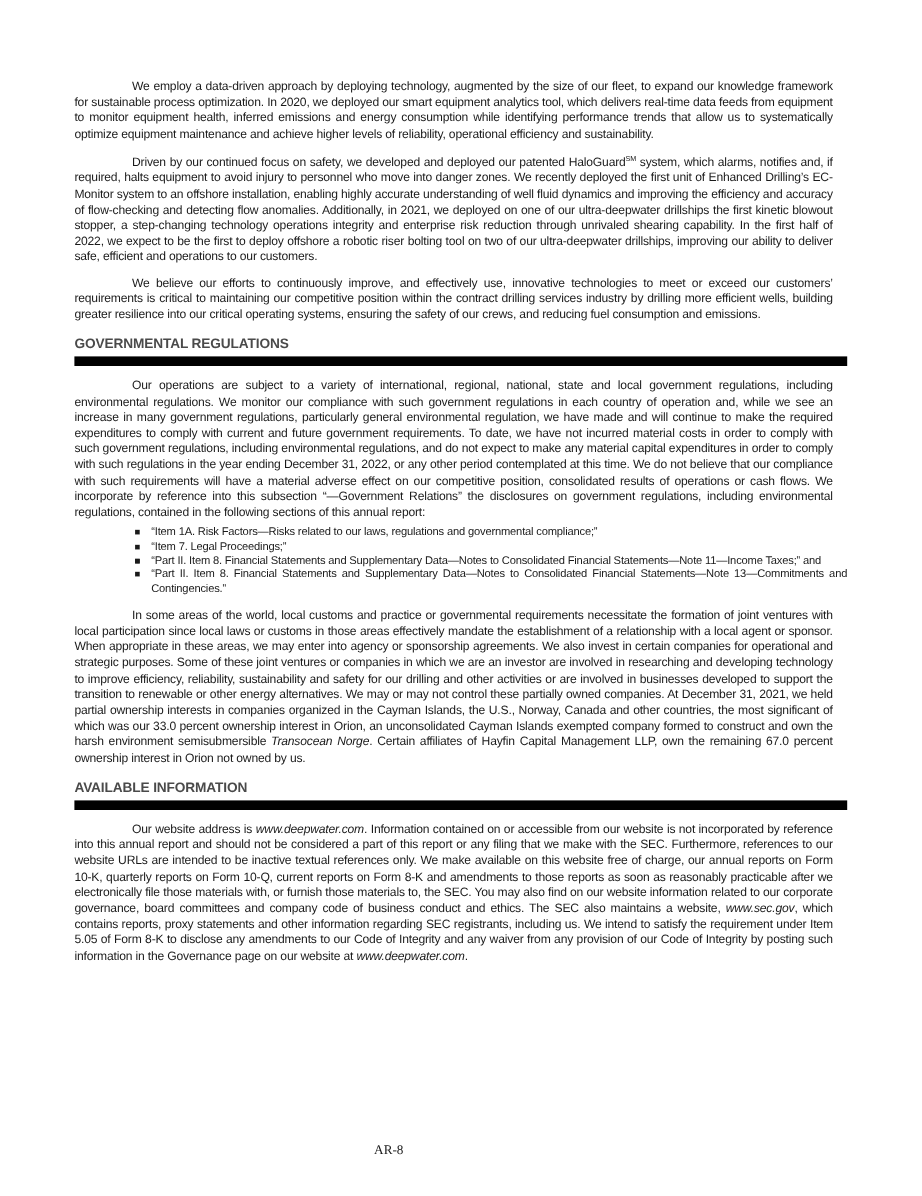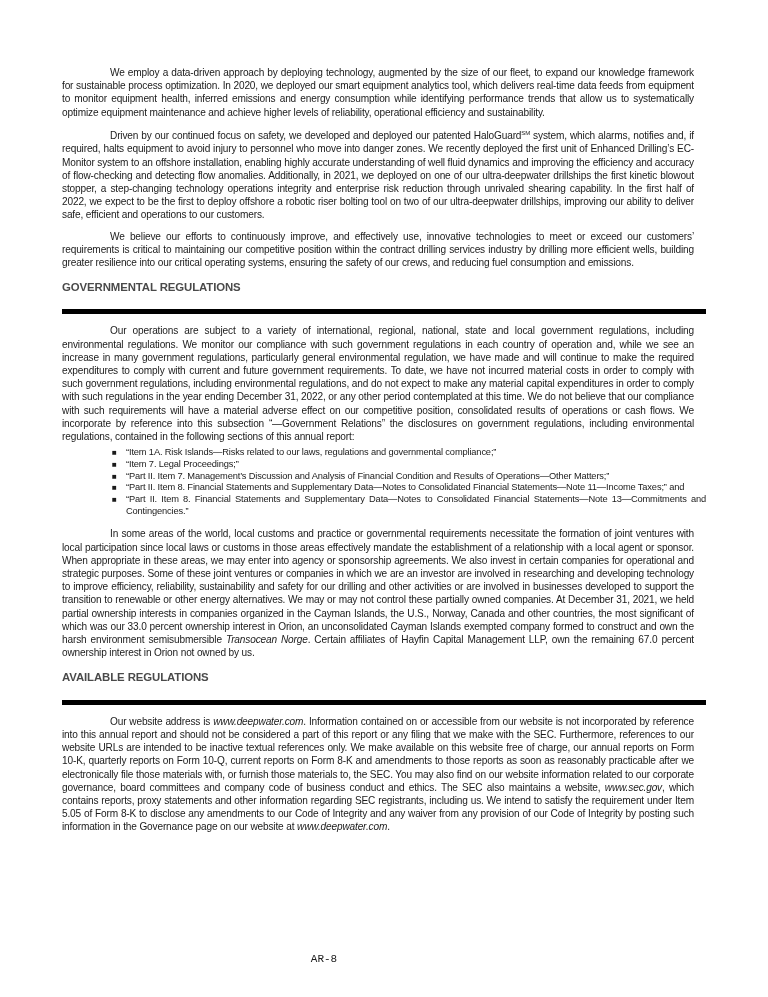--- a/index.html
+++ b/index.html
@@ -7,49 +7,49 @@
     .page {
       position: absolute; left: 62px; top: 66px; width: 644px;
       font-family: "Liberation Sans", sans-serif;
       font-size: 10.1px; line-height: 13.2px; color: #1a1a1a;
       letter-spacing: -0.15px;
     }
     p { margin: 0 12px 8px 0; text-align: justify; text-indent: 48px; }
     .heading {
       font-family: "Liberation Sans", sans-serif;
       font-weight: bold; font-size: 11.4px; color: #4a4a4a;
-      margin: 12px 0 10px 0; padding-bottom: 15px;
-      border-bottom: 5px solid #000000; letter-spacing: -0.1px;
+      margin: 12px 0 10px 0; padding-bottom: 3px;
+      border-bottom: 8px solid #000000; letter-spacing: -0.1px;
     }
     ul { margin: 0 0 10px 0; padding-left: 0; list-style: none; }
     li { position: relative; padding-left: 64px; text-align: justify; font-size: 9.3px; line-height: 11.7px; }
     li .bullet { position: absolute; left: 50px; top: 0; font-size: 8px; }
     em { font-style: italic; }
     .footer {
       position: absolute; left: 0; width: 648px; top: 953px; text-align: center;
-      font-family: Liberation Mono, monospace; font-size: 11px; color: #1a1a1a;
+      font-family: Liberation Serif, serif; font-size: 11px; color: #1a1a1a;
     }
   </style>
 </head>
 <body>
 
 <div class="page">
   <p>We employ a data-driven approach by deploying technology, augmented by the size of our fleet, to expand our knowledge framework for sustainable process optimization.  In 2020, we deployed our smart equipment analytics tool, which delivers real-time data feeds from equipment to monitor equipment health, inferred emissions and energy consumption while identifying performance trends that allow us to systematically optimize equipment maintenance and achieve higher levels of reliability, operational efficiency and sustainability.</p>
   <p><span>Driven by our continued focus on safety, we developed and deployed our patented HaloGuard</span><sup style="font-size:6px">SM</sup><span> system, which alarms, notifies and, if required, halts equipment to avoid injury to personnel who move into danger zones.  We recently deployed the first unit of Enhanced Drilling’s EC-Monitor system to an offshore installation, enabling highly accurate understanding of well fluid dynamics and improving the efficiency and accuracy of flow-checking and detecting flow anomalies.  Additionally, in 2021, we deployed on one of our ultra-deepwater drillships the first kinetic blowout stopper, a step-changing technology operations integrity and enterprise risk reduction through unrivaled shearing capability.  In the first half of 2022, we expect to be the first to deploy offshore a robotic riser bolting tool on two of our ultra-deepwater drillships, improving our ability to deliver safe, efficient and operations to our customers.</span></p>
   <p>We believe our efforts to continuously improve, and effectively use, innovative technologies to meet or exceed our customers’ requirements is critical to maintaining our competitive position within the contract drilling services industry by drilling more efficient wells, building greater resilience into our critical operating systems, ensuring the safety of our crews, and reducing fuel consumption and emissions.</p>
 
   <div class="heading">GOVERNMENTAL REGULATIONS</div>
   <p style="margin-bottom:4px">Our operations are subject to a variety of international, regional, national, state and local government regulations, including environmental regulations.  We monitor our compliance with such government regulations in each country of operation and, while we see an increase in many government regulations, particularly general environmental regulation, we have made and will continue to make the required expenditures to comply with current and future government requirements.  To date, we have not incurred material costs in order to comply with such government regulations, including environmental regulations, and do not expect to make any material capital expenditures in order to comply with such regulations in the year ending December 31, 2022, or any other period contemplated at this time.  We do not believe that our compliance with such requirements will have a material adverse effect on our competitive position, consolidated results of operations or cash flows.  We incorporate by reference into this subsection “—Government Relations” the disclosures on government regulations, including environmental regulations, contained in the following sections of this annual report:</p>
   <ul>
-    <li><span class="bullet">■</span><span>“Item 1A. Risk Islands—Risks related to our laws, regulations and governmental compliance;”</span></li>
+    <li><span class="bullet">■</span><span>“Item 1A. Risk Factors—Risks related to our laws, regulations and governmental compliance;”</span></li>
     <li><span class="bullet">■</span><span>“Item 7. Legal Proceedings;”</span></li>
-    <li><span class="bullet">■</span><span>“Part II. Item 7. Management’s Discussion and Analysis of Financial Condition and Results of Operations—Other Matters;”</span></li>
+    <li><span class="bullet">■</span></li>
     <li><span class="bullet">■</span><span>“Part II. Item 8. Financial Statements and Supplementary Data—Notes to Consolidated Financial Statements—Note 11—Income Taxes;” and</span></li>
     <li><span class="bullet">■</span><span>“Part II. Item 8. Financial Statements and Supplementary Data—Notes to Consolidated Financial Statements—Note 13—Commitments and Contingencies.”</span></li>
   </ul>
 
   <p><span>In some areas of the world, local customs and practice or governmental requirements necessitate the formation of joint ventures with local participation since local laws or customs in those areas effectively mandate the establishment of a relationship with a local agent or sponsor.  When appropriate in these areas, we may enter into agency or sponsorship agreements.  We also invest in certain companies for operational and strategic purposes.  Some of these joint ventures or companies in which we are an investor are involved in researching and developing technology to improve efficiency, reliability, sustainability and safety for our drilling and other activities or are involved in businesses developed to support the transition to renewable or other energy alternatives.  We may or may not control these partially owned companies.  At December 31, 2021, we held partial ownership interests in companies organized in the Cayman Islands, the U.S., Norway, Canada and other countries, the most significant of which was our 33.0 percent ownership interest in Orion, an unconsolidated Cayman Islands exempted company formed to construct and own the harsh environment semisubmersible </span><em>Transocean Norge</em><span>.  Certain affiliates of Hayfin Capital Management LLP, own the remaining 67.0 percent ownership interest in Orion not owned by us.</span></p>
 
-  <div class="heading">AVAILABLE REGULATIONS</div>
+  <div class="heading">AVAILABLE INFORMATION</div>
   <p><span>Our website address is </span><em>www.deepwater.com</em><span>.  Information contained on or accessible from our website is not incorporated by reference into this annual report and should not be considered a part of this report or any filing that we make with the SEC.  Furthermore, references to our website URLs are intended to be inactive textual references only.  We make available on this website free of charge, our annual reports on Form 10-K, quarterly reports on Form 10-Q, current reports on Form 8-K and amendments to those reports as soon as reasonably practicable after we electronically file those materials with, or furnish those materials to, the SEC.  You may also find on our website information related to our corporate governance, board committees and company code of business conduct and ethics.  The SEC also maintains a website, </span><em>www.sec.gov</em><span>, which contains reports, proxy statements and other information regarding SEC registrants, including us.  We intend to satisfy the requirement under Item 5.05 of Form 8-K to disclose any amendments to our Code of Integrity and any waiver from any provision of our Code of Integrity by posting such information in the Governance page on our website at </span><em>www.deepwater.com</em><span>.</span></p>
 </div>
 
 <div class="footer">AR-8</div>
 
 </body></html>

